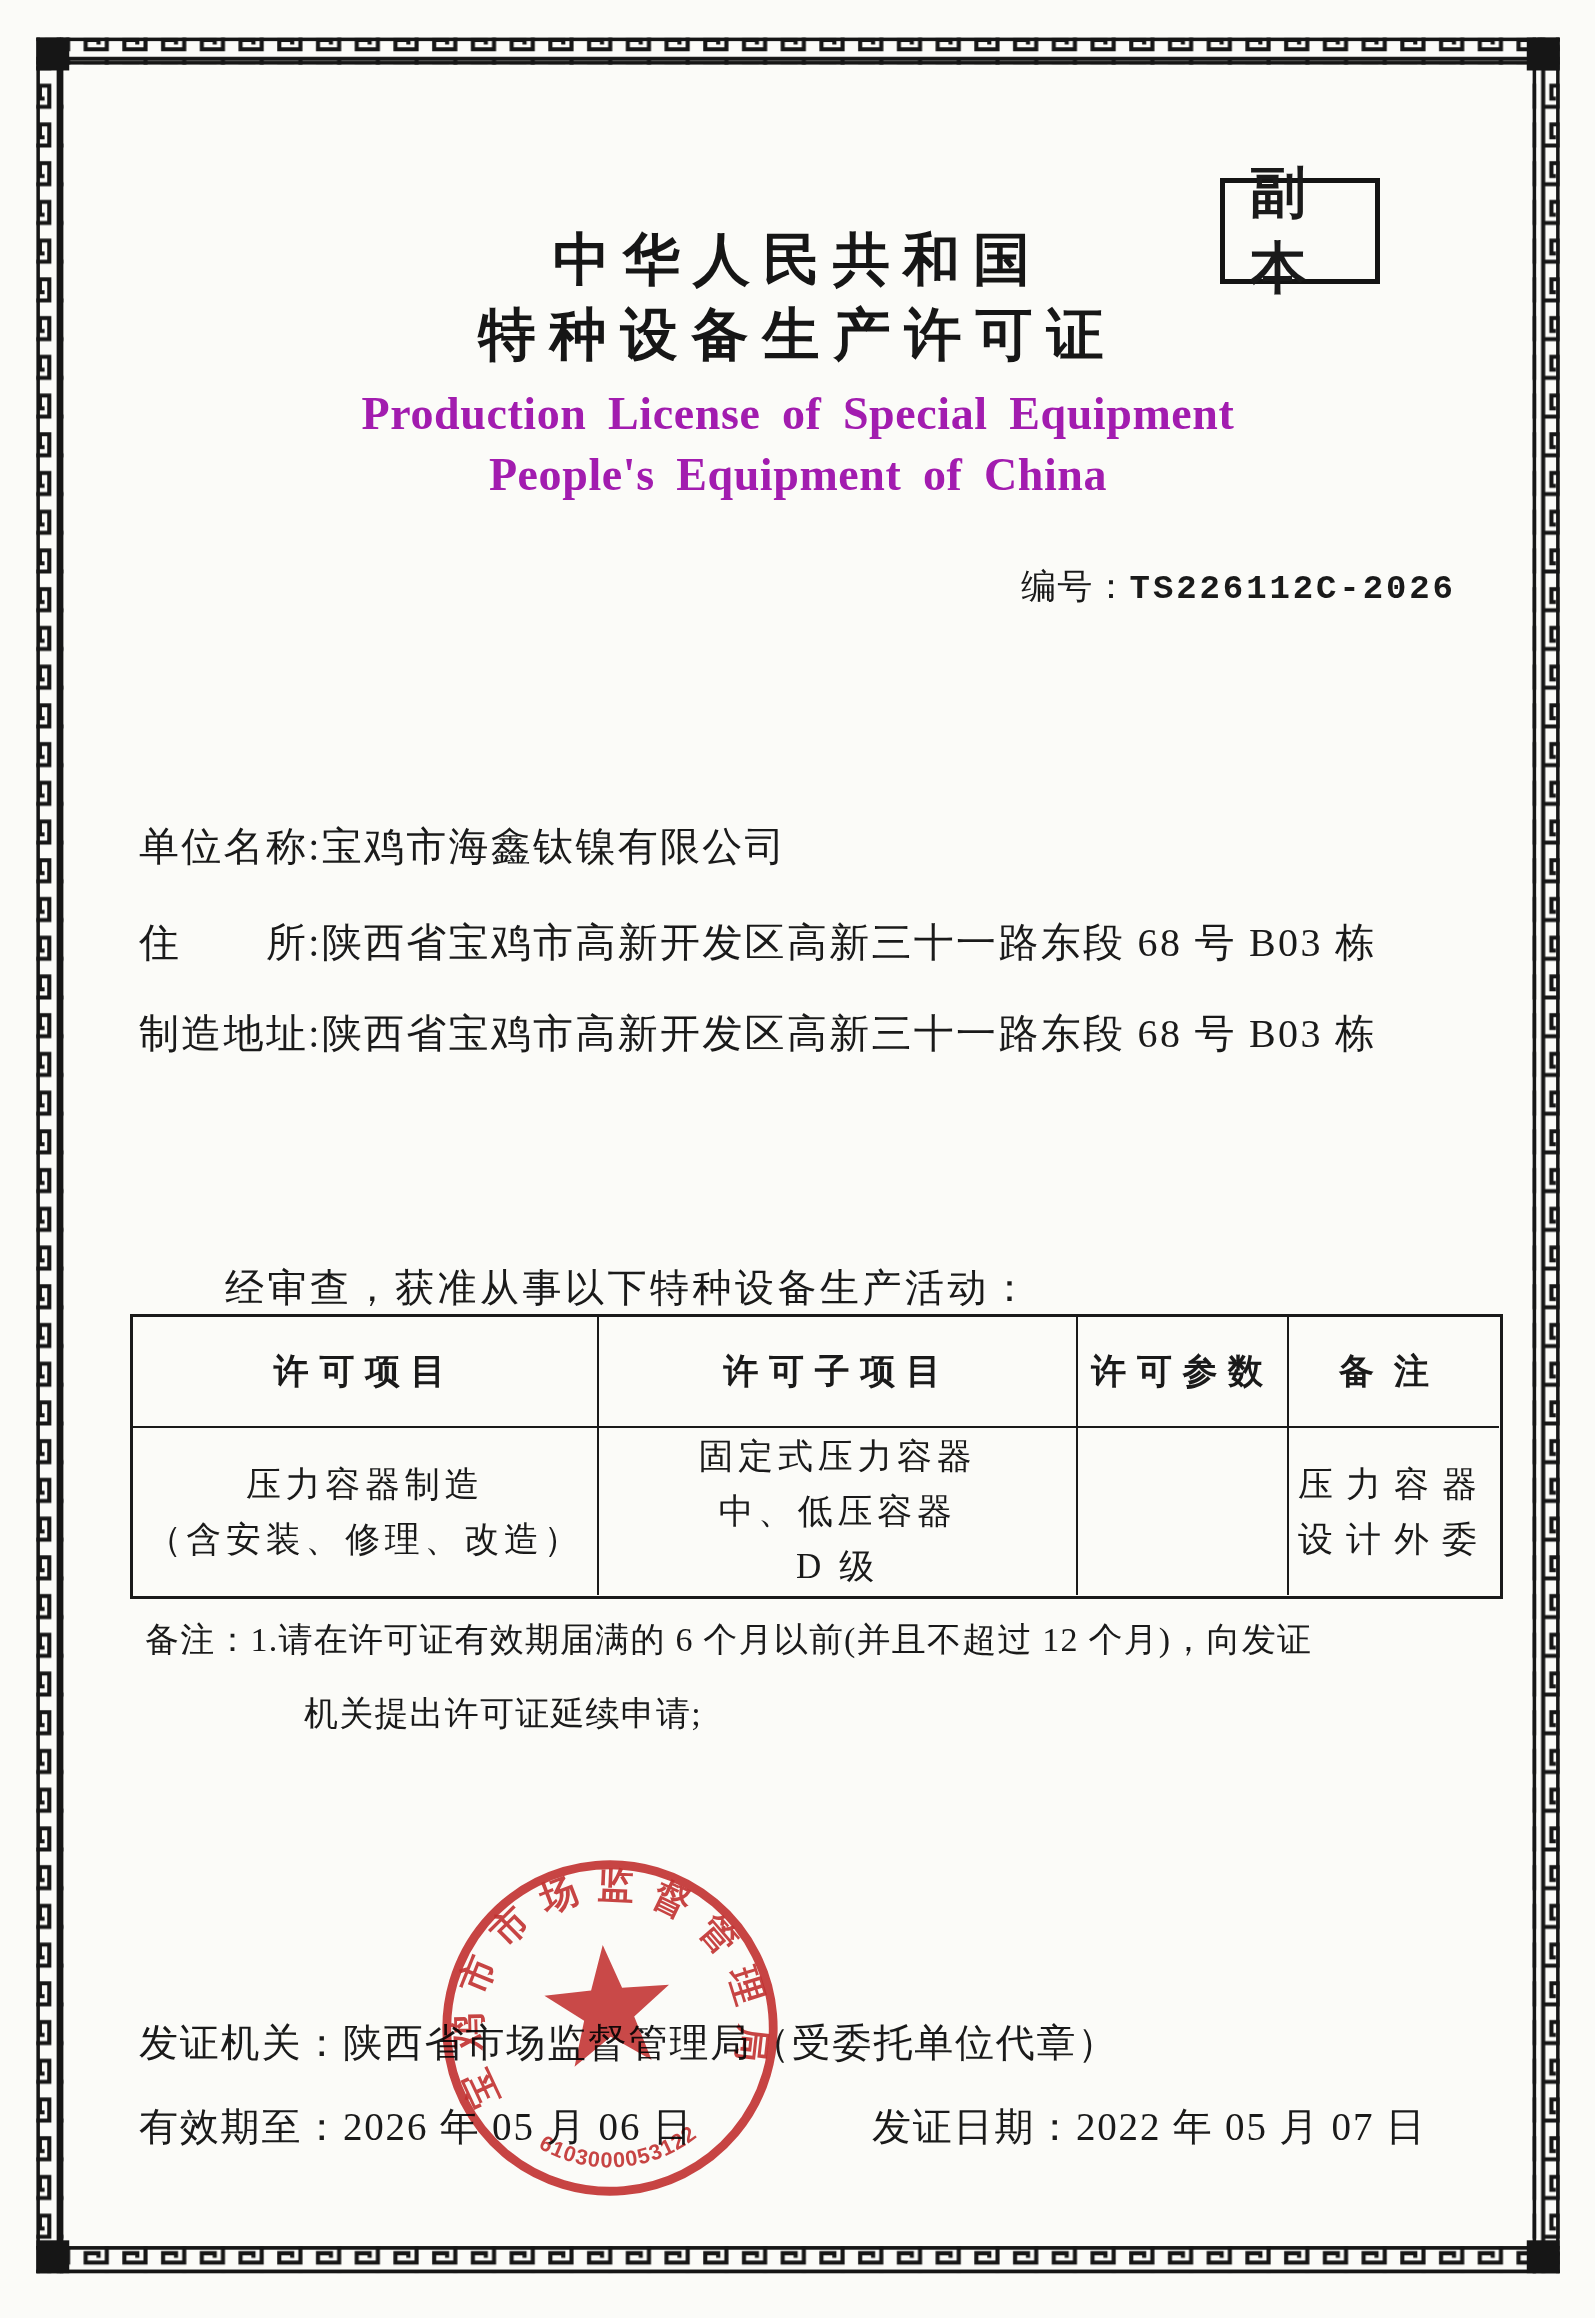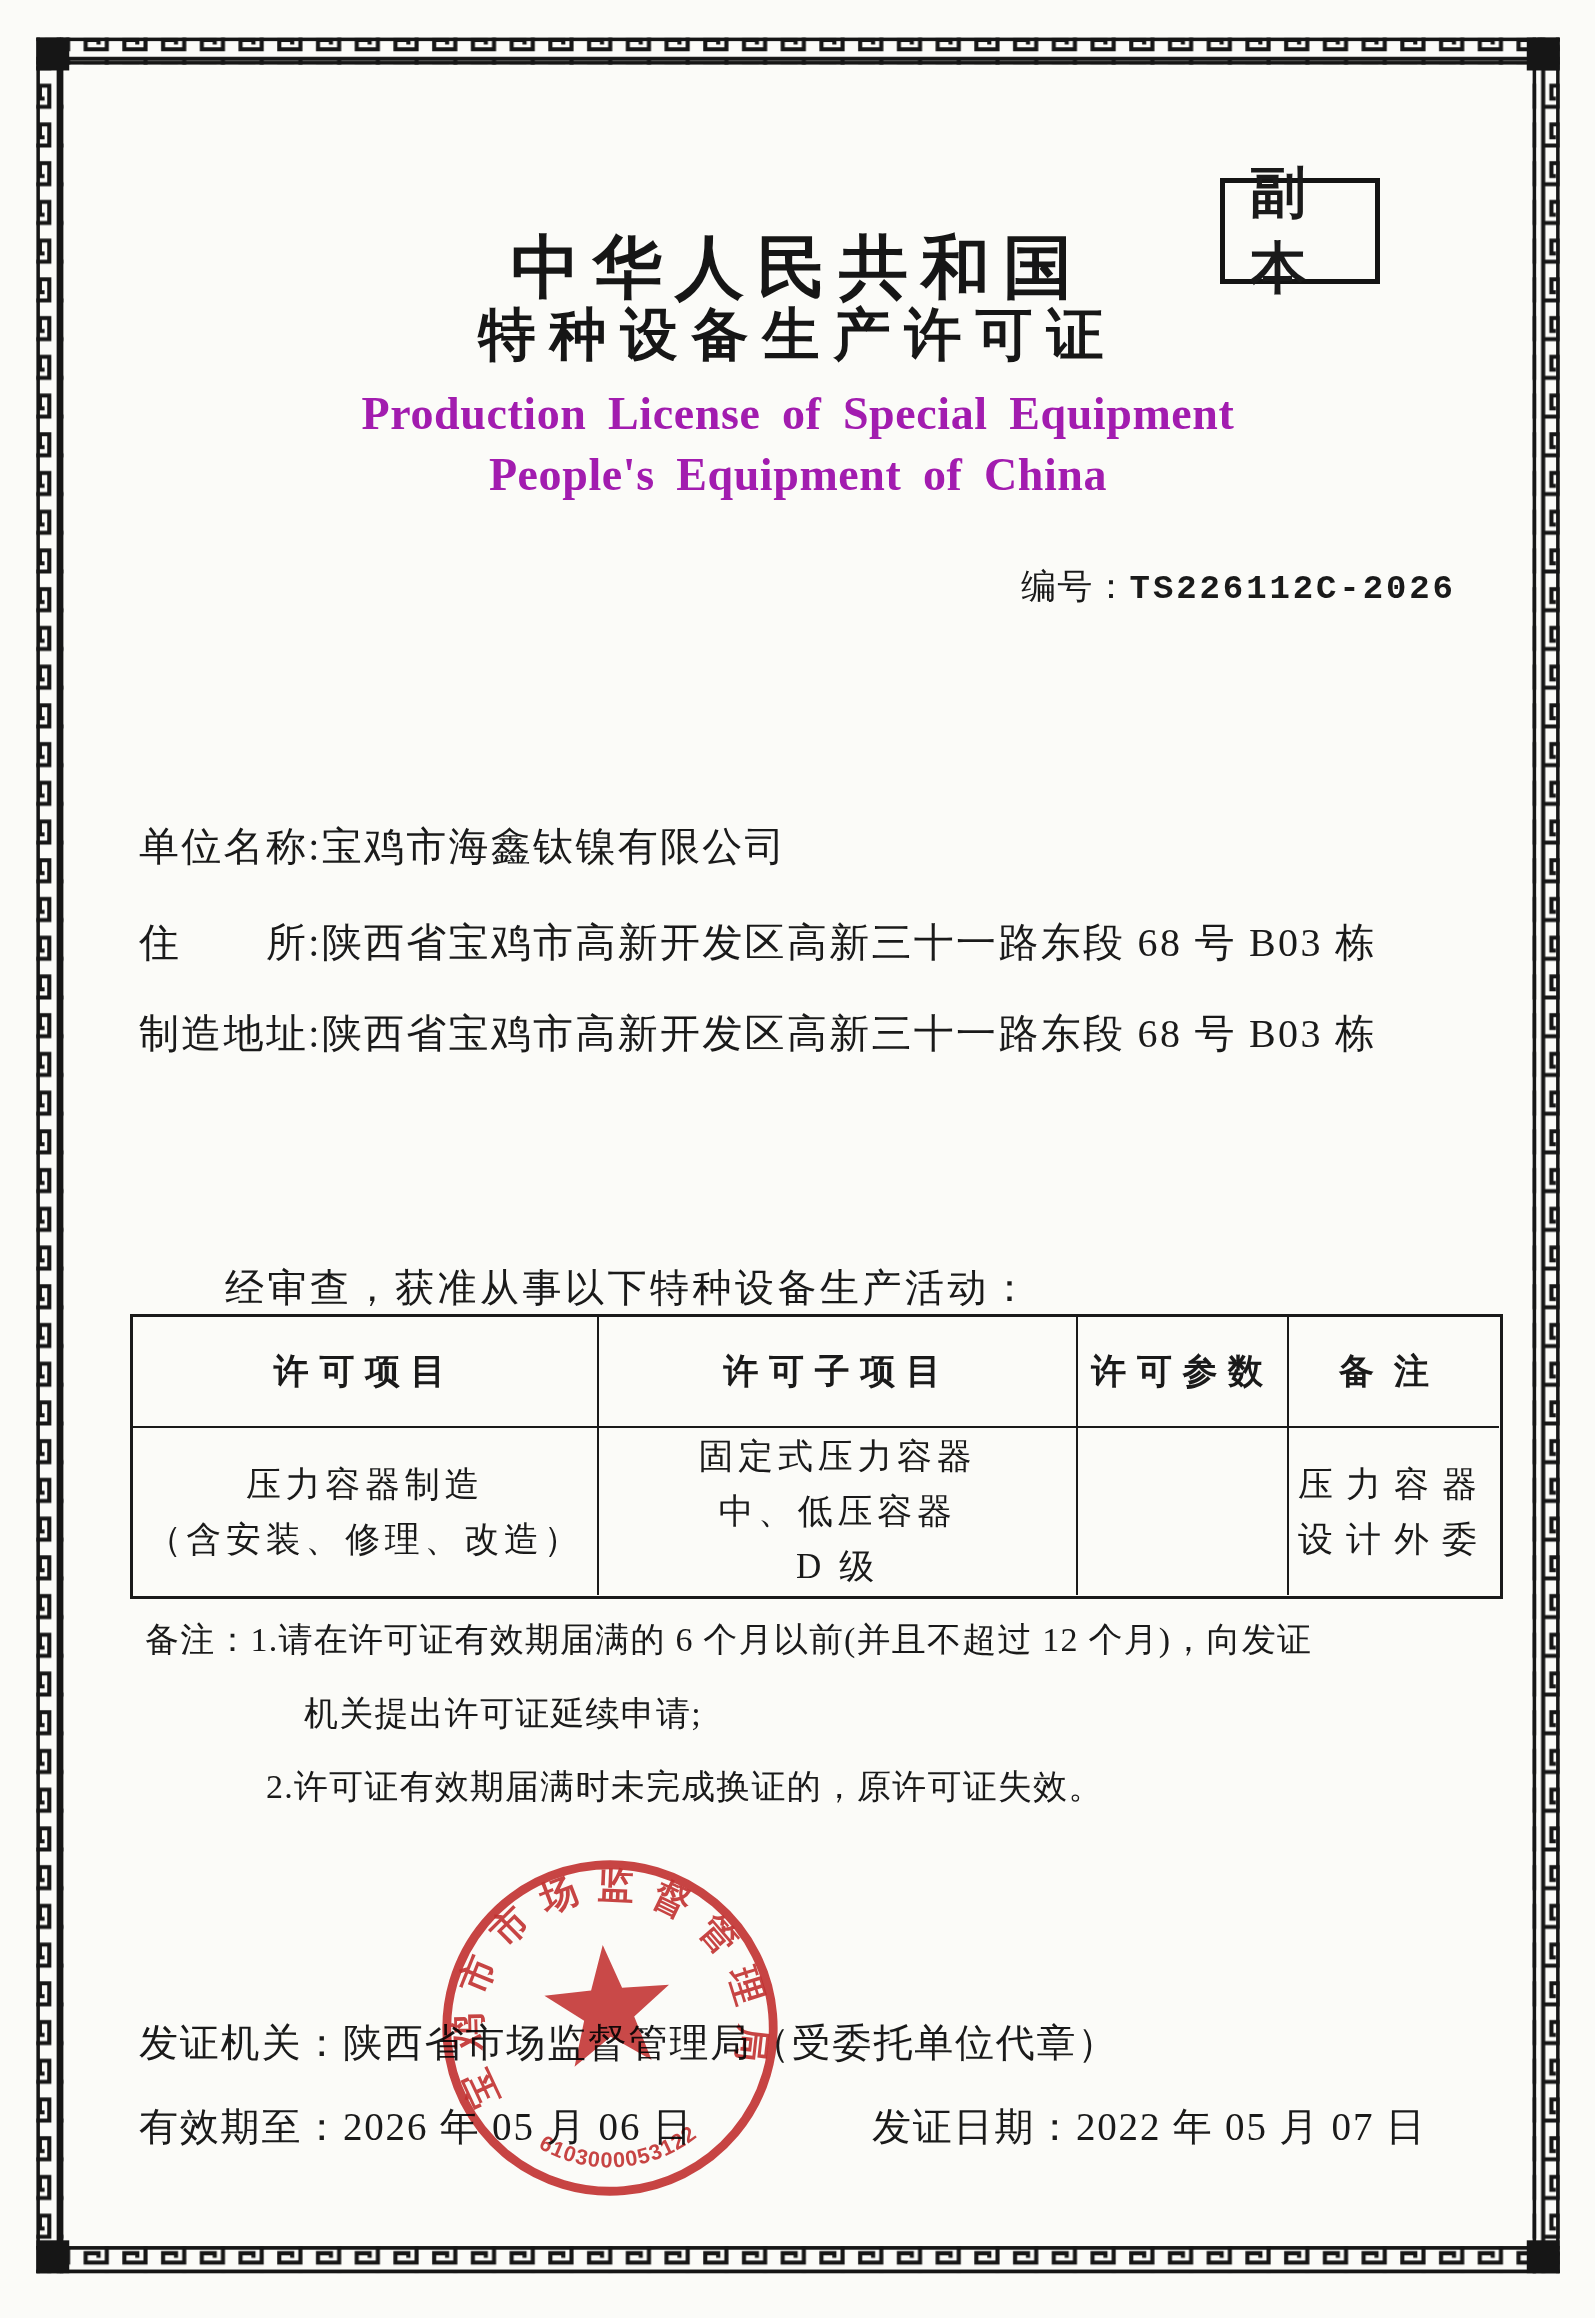--- a/index.html
+++ b/index.html
@@ -10,21 +10,21 @@
 
   .frame { position:absolute; left:0; top:0; }
 
   .badge { position:absolute; left:1220px; top:178px; width:160px; height:106px;
            border:5.3px solid #141414; display:flex; align-items:center; justify-content:flex-start;
            font-family:"Liberation Sans","DejaVu Sans",sans-serif; }
   .badge span { font-size:56px; font-weight:bold; letter-spacing:25px; padding-left:25px; }
 
   .t-cn { position:absolute; left:0; width:1596px; text-align:center; font-weight:bold;
           font-family:"Liberation Sans","DejaVu Sans",sans-serif; color:#161616; }
-  .t-cn.l1 { top:222px; font-size:69px; letter-spacing:13px; }
+  .t-cn.l1 { top:222px; font-size:57px; letter-spacing:13px; }
   .t-cn.l2 { top:297px; font-size:57px; letter-spacing:14px; }
   .t-en { position:absolute; left:0; width:1596px; text-align:center; font-weight:bold;
           font-size:46px; letter-spacing:0.6px; word-spacing:9.4px; color:#a21caf; }
   .t-en.l1 { top:387px; }
   .t-en.l2 { top:448px; }
 
   .license-no { position:absolute; left:1021px; top:563px; font-size:35px; letter-spacing:1.2px; }
   .license-no .num { font-family:"Liberation Mono","DejaVu Sans Mono",monospace;
                      font-size:34px; letter-spacing:2.9px; font-weight:bold; }
 
@@ -136,21 +136,20 @@
     </div>
     <div class="c lastrow"></div>
     <div class="c lastrow lastcol">
       <div class="line spread">压力容器</div>
       <div class="line spread">设计外委</div>
     </div>
   </div>
 
   <div class="note n1">备注：1.请在许可证有效期届满的 6 个月以前(并且不超过 12 个月)，向发证</div>
   <div class="note n2">机关提出许可证延续申请;</div>
-  <div class="note n3">2.许可证有效期届满时未完成换证的，原许可证失效。</div>
 
   <div class="footline authority">
     <span>发证机关：</span><span>陕西省市场监督管理局（受委托单位代章）</span>
   </div>
   <div class="footline valid">
     <span>有效期至：</span><span>2026 年 05 月 06 日</span>
   </div>
   <div class="footline issued">
     <span>发证日期：</span><span>2022 年 05 月 07 日</span>
   </div>

